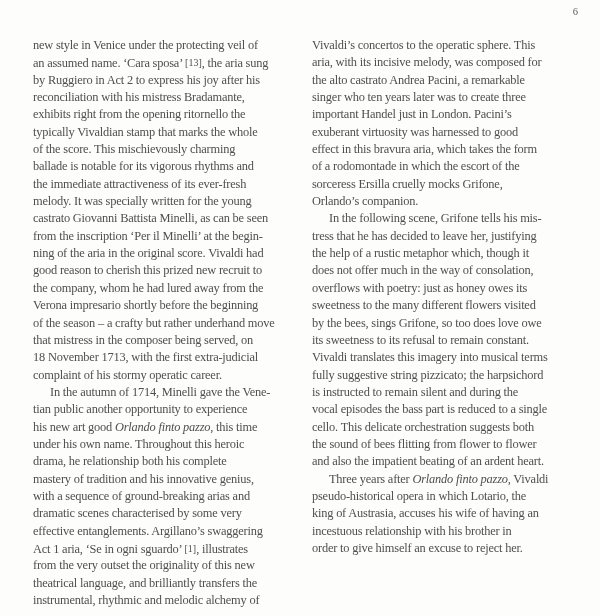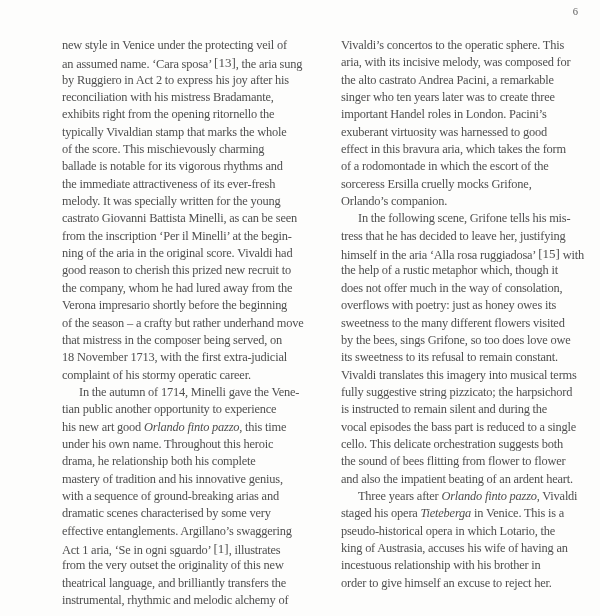--- a/index.html
+++ b/index.html
@@ -18,33 +18,33 @@
     position: absolute;
     top: 6px; right: 22px;
     font-size: 10.5px;
     color: #5c5c5c;
   }
   .columns {
     position: absolute;
     top: 37px; left: 33px;
     display: flex;
   }
-  .col-left  { width: 279px; margin-left: 29px; }
+  .col-left  { width: 279px; }
   .col-right { width: 268px; }
   .line {
     white-space: nowrap;
     height: 17.35px;
     line-height: 17.35px;
     font-size: 12.4px;
     letter-spacing: -0.2px;
   }
   .line.indent { padding-left: 17px; }
   .italic { font-style: italic; }
   .cite {
-    font-size: 13px;
+    font-size: 10px;
     letter-spacing: 0;
     vertical-align: 1px;
   }
 </style>
 </head>
 <body>
 
 <div class="page">
   <div class="pagenum">6</div>
   <div class="columns">
@@ -81,43 +81,41 @@
         <div class="line"><span class="">Act 1 aria, ‘Se in ogni sguardo’ </span><span class="cite">[1]</span><span class="">, illustrates</span></div>
         <div class="line"><span class="">from the very outset the originality of this new</span></div>
         <div class="line"><span class="">theatrical language, and brilliantly transfers the</span></div>
         <div class="line"><span class="">instrumental, rhythmic and melodic alchemy of</span></div>
       </div>
     <div class="col col-right">
         <div class="line"><span class="">Vivaldi’s concertos to the operatic sphere. This</span></div>
         <div class="line"><span class="">aria, with its incisive melody, was composed for</span></div>
         <div class="line"><span class="">the alto castrato Andrea Pacini, a remarkable</span></div>
         <div class="line"><span class="">singer who ten years later was to create three</span></div>
-        <div class="line"><span class="">important Handel roles in London. Pacini’s</span></div>
+        <div class="line"><span class="">important Handel just in London. Pacini’s</span></div>
         <div class="line"><span class="">exuberant virtuosity was harnessed to good</span></div>
         <div class="line"><span class="">effect in this bravura aria, which takes the form</span></div>
         <div class="line"><span class="">of a rodomontade in which the escort of the</span></div>
         <div class="line"><span class="">sorceress Ersilla cruelly mocks Grifone,</span></div>
         <div class="line"><span class="">Orlando’s companion.</span></div>
         <div class="line indent"><span class="">In the following scene, Grifone tells his mis-</span></div>
         <div class="line"><span class="">tress that he has decided to leave her, justifying</span></div>
-        <div class="line"><span class="">himself in the aria ‘Alla rosa ruggiadosa’ </span><span class="cite">[15]</span><span class=""> with</span></div>
         <div class="line"><span class="">the help of a rustic metaphor which, though it</span></div>
         <div class="line"><span class="">does not offer much in the way of consolation,</span></div>
         <div class="line"><span class="">overflows with poetry: just as honey owes its</span></div>
         <div class="line"><span class="">sweetness to the many different flowers visited</span></div>
         <div class="line"><span class="">by the bees, sings Grifone, so too does love owe</span></div>
         <div class="line"><span class="">its sweetness to its refusal to remain constant.</span></div>
         <div class="line"><span class="">Vivaldi translates this imagery into musical terms</span></div>
         <div class="line"><span class="">fully suggestive string pizzicato; the harpsichord</span></div>
         <div class="line"><span class="">is instructed to remain silent and during the</span></div>
         <div class="line"><span class="">vocal episodes the bass part is reduced to a single</span></div>
         <div class="line"><span class="">cello. This delicate orchestration suggests both</span></div>
         <div class="line"><span class="">the sound of bees flitting from flower to flower</span></div>
         <div class="line"><span class="">and also the impatient beating of an ardent heart.</span></div>
         <div class="line indent"><span class="">Three years after </span><span class="italic">Orlando finto pazzo</span><span class="">, Vivaldi</span></div>
-        <div class="line"><span class="">staged his opera </span><span class="italic">Tieteberga</span><span class=""> in Venice. This is a</span></div>
         <div class="line"><span class="">pseudo-historical opera in which Lotario, the</span></div>
         <div class="line"><span class="">king of Austrasia, accuses his wife of having an</span></div>
         <div class="line"><span class="">incestuous relationship with his brother in</span></div>
         <div class="line"><span class="">order to give himself an excuse to reject her.</span></div>
       </div>
   </div>
 </div>
 
 </body></html>

